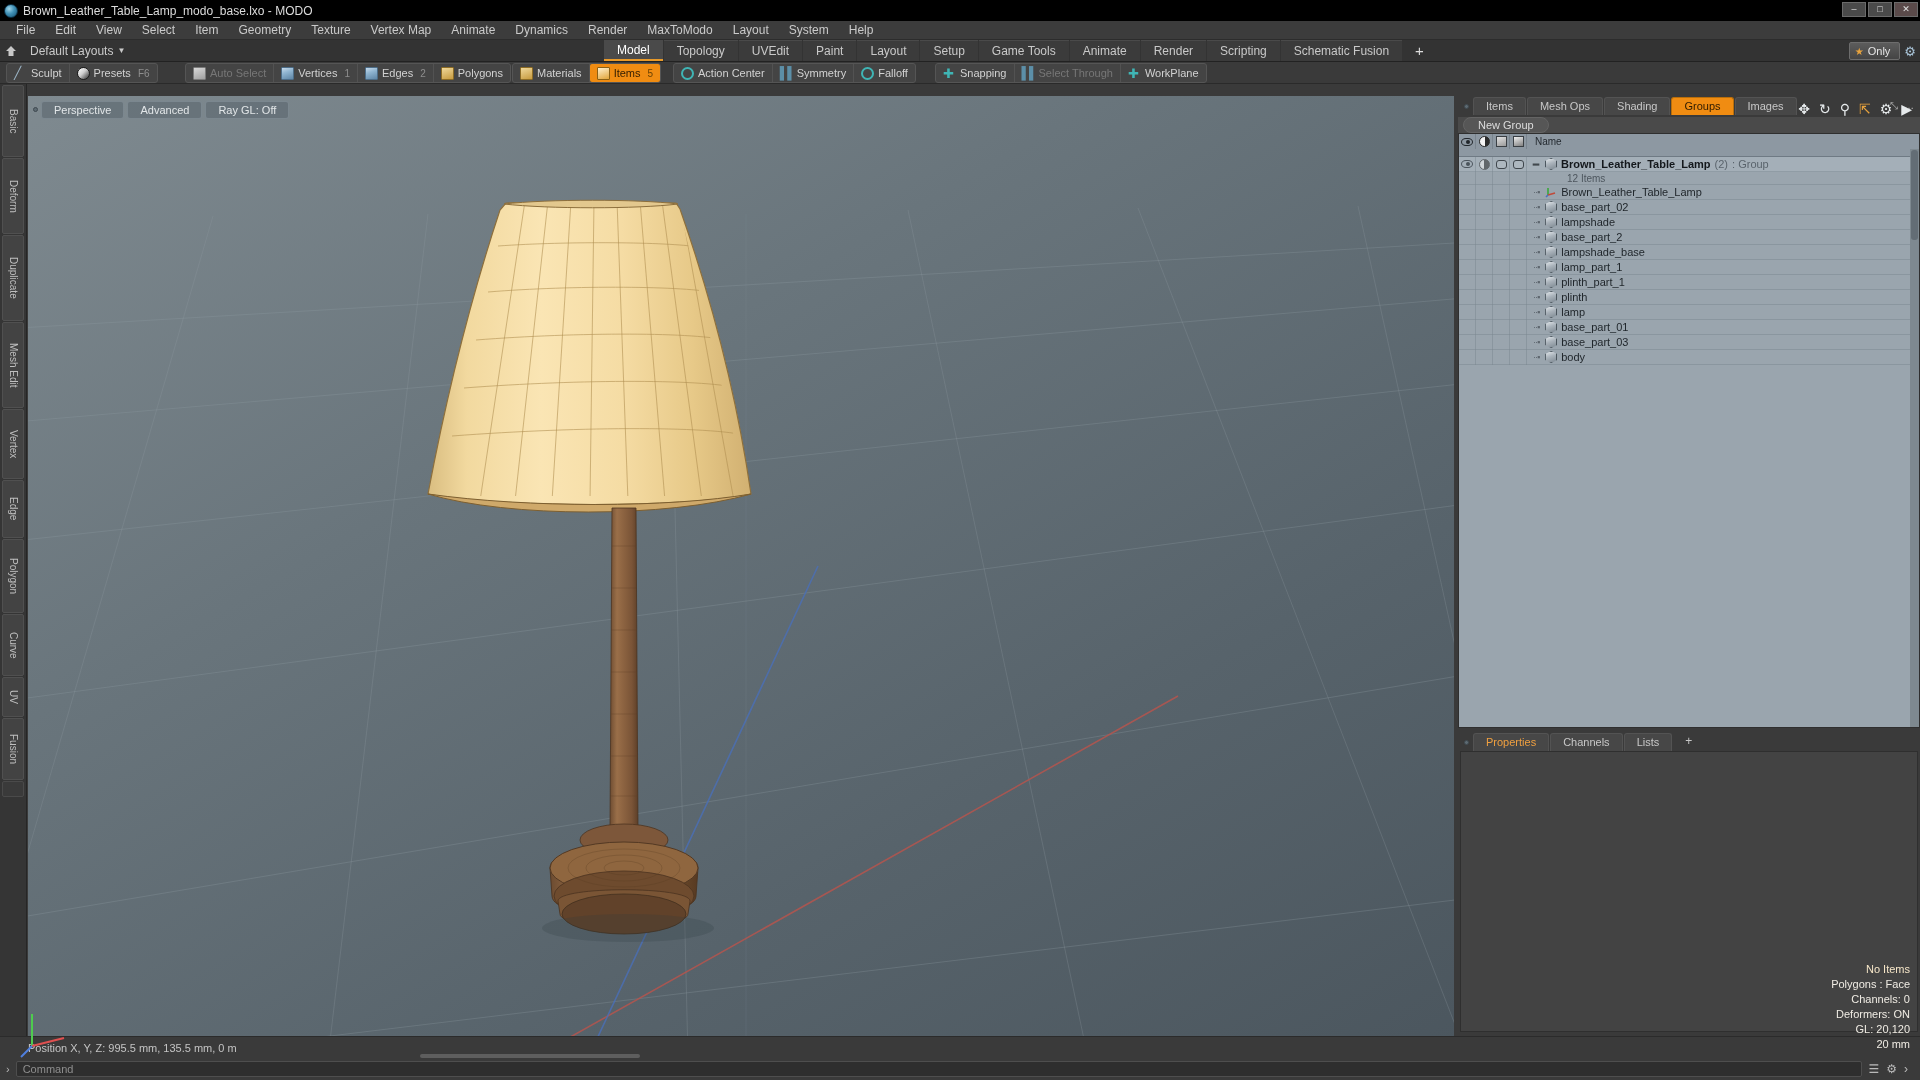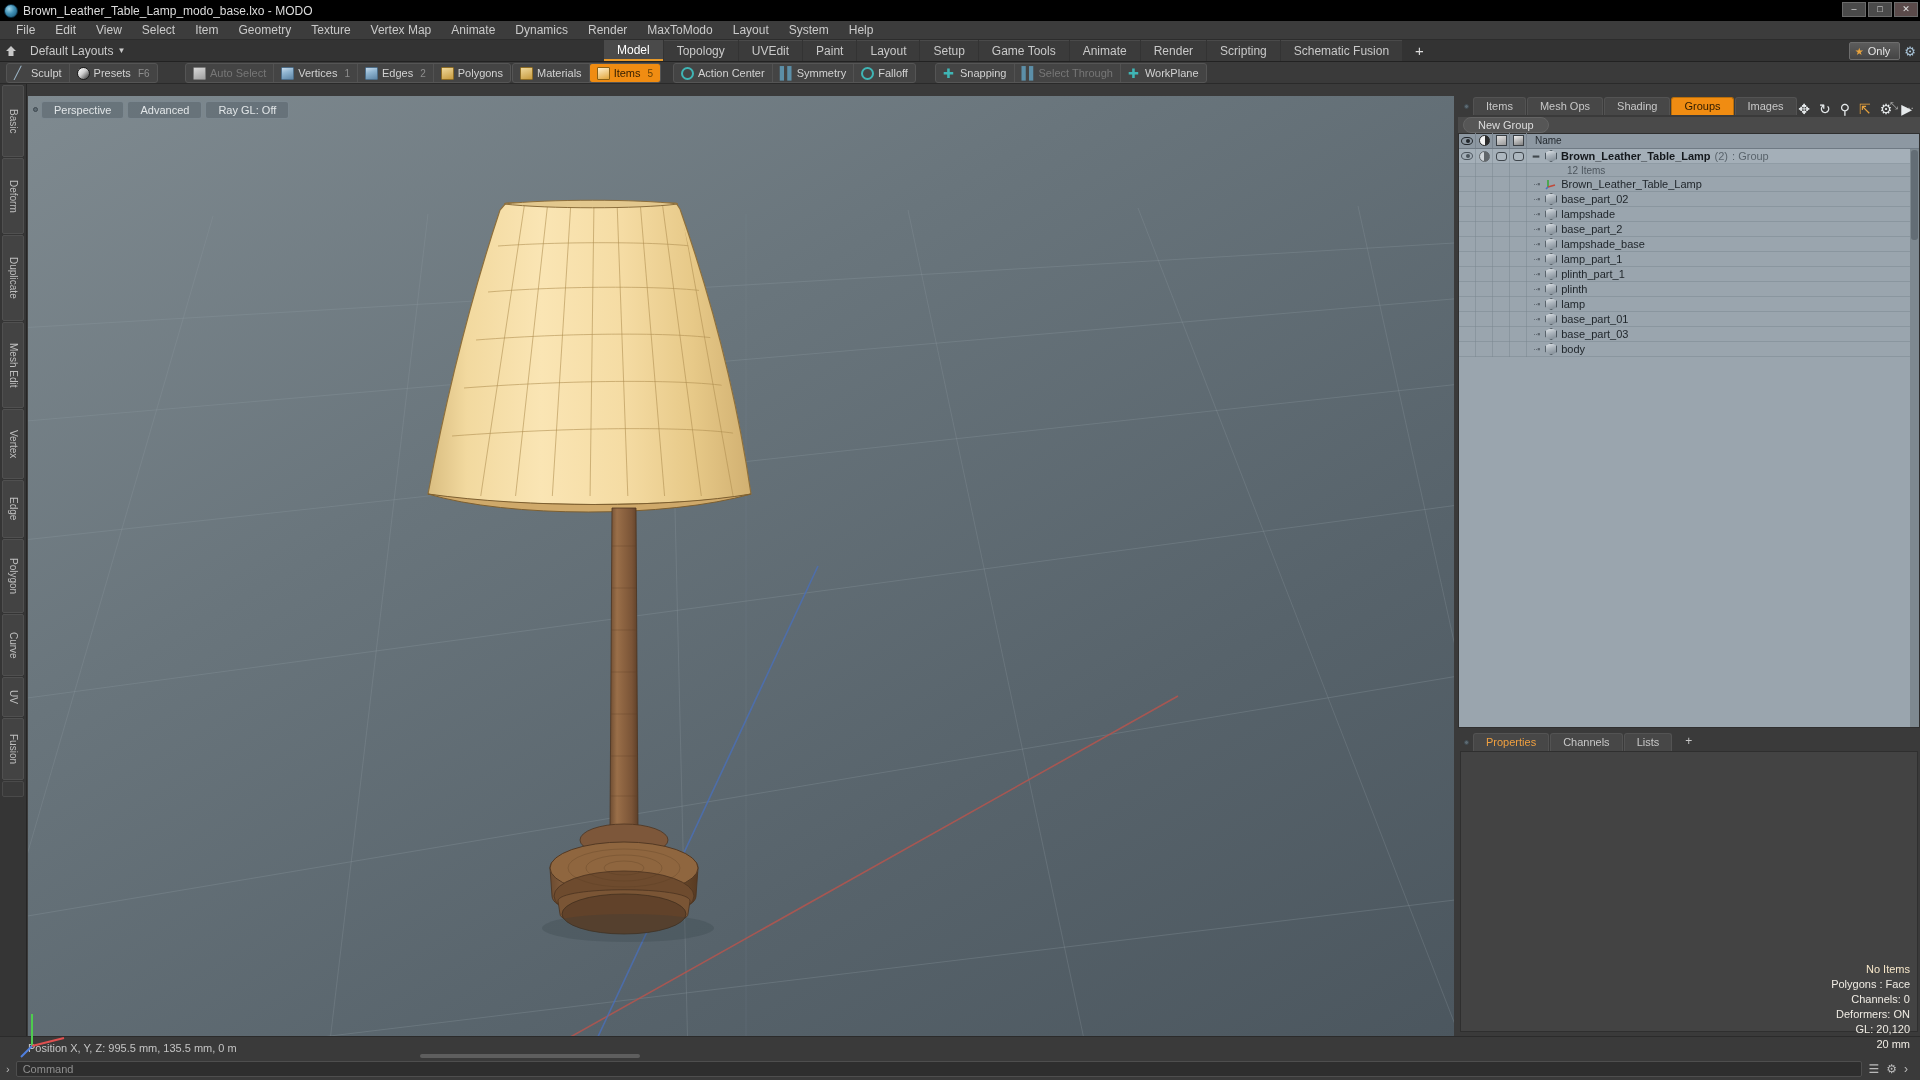--- a/index.html
+++ b/index.html
@@ -229,22 +229,22 @@
     font-size: 11px; color: #dcdcdc; background: #565656;
     border: 1px solid #646464; border-radius: 8px;
     padding: 1px 14px; margin-left: 5px;
   }
 
   .itemtree {
     position: absolute; left: 0; top: 37px; width: 462px; height: 595px;
     background: #9aa5ae; border: 1px solid #2f2f2f;
   }
   .tree-head {
-    display: flex; height: 15px; background: #8d98a2;
-    border-bottom: 1px solid #6f7a84; align-items: flex-end;
+    display: flex; height: 23px; background: #8d98a2;
+    border-bottom: 1px solid #6f7a84; align-items: flex-start;
   }
   .th-col {
     width: 17px; height: 15px; display: flex; align-items: center; justify-content: center;
     border-right: 1px solid #7a858f; font-size: 9px; color: #1c2228;
   }
   .th-name {
     flex: 1; font-size: 10px; color: #242a30; padding-left: 8px;
     display: flex; align-items: center; height: 15px;
   }
   .tree-row {

